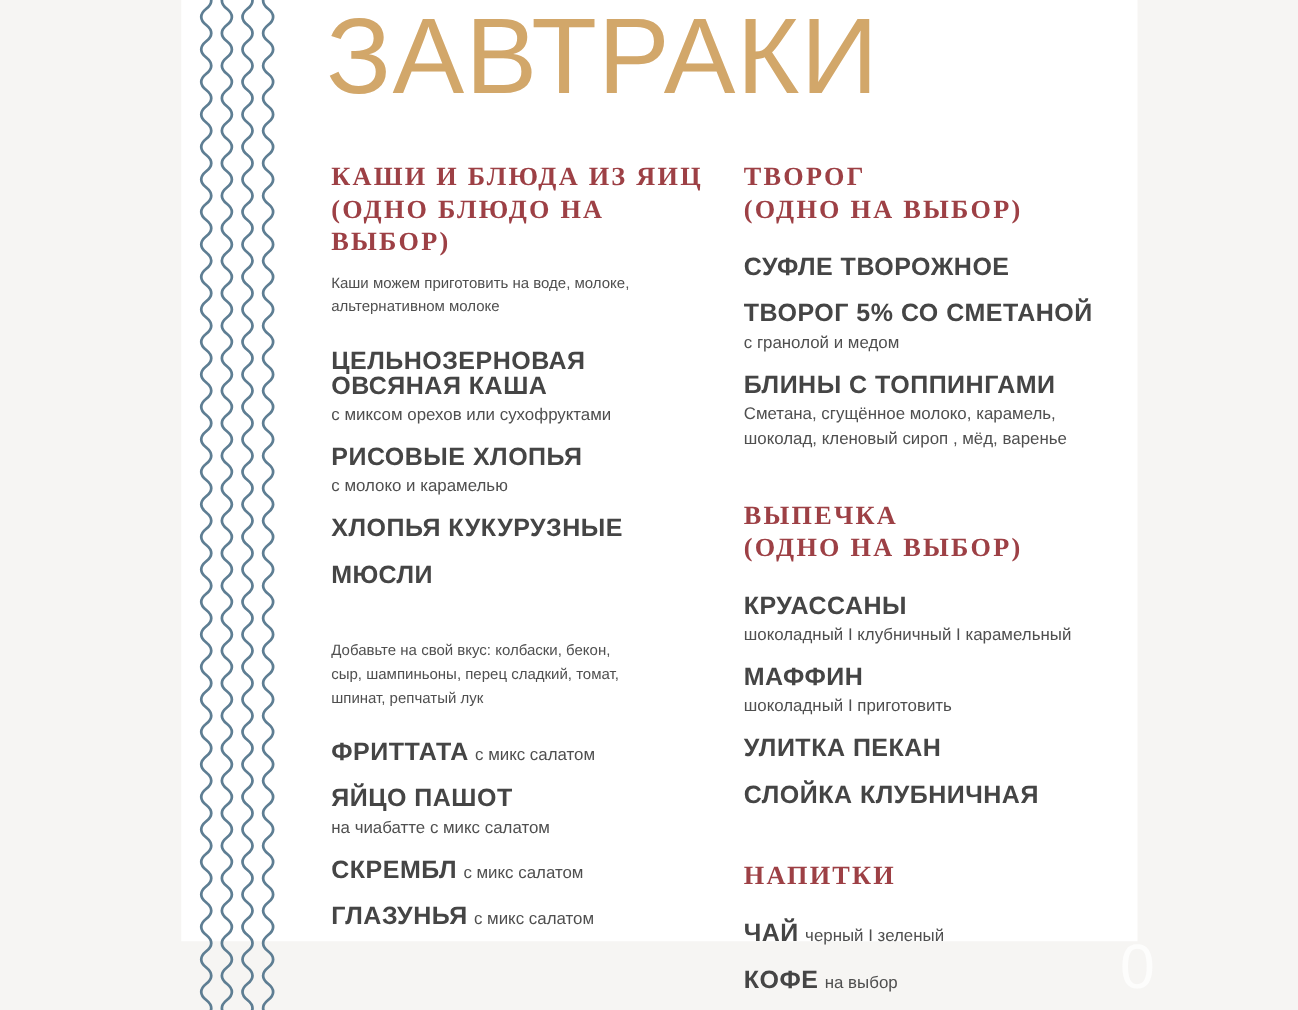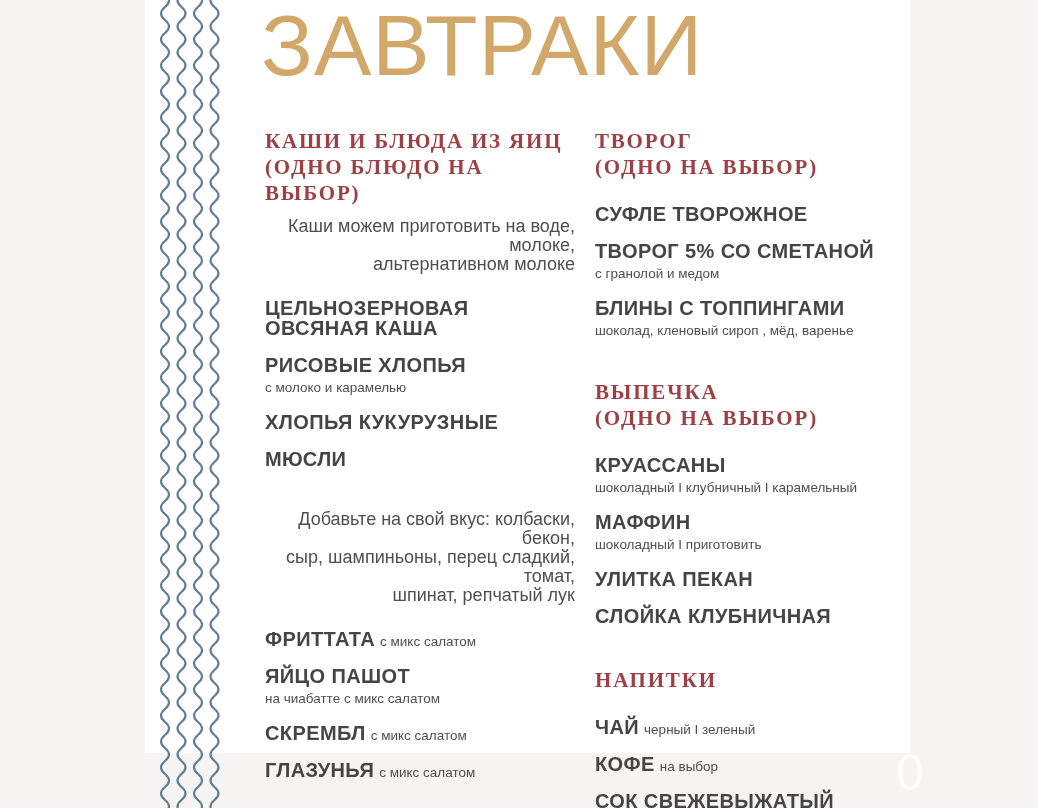--- a/index.html
+++ b/index.html
@@ -20,21 +20,21 @@
   .content{position:absolute;top:128px;left:0;width:100%;}
   .col{position:absolute;top:0;}
   .col-left{left:120px;width:310px;}
   .col-right{left:450px;width:300px;}
   .section{margin-top:40px;}
   .section:first-child{margin-top:0;}
   .sec-heading{
     font-family:"Liberation Serif",serif;font-weight:700;
     color:var(--heading-red);font-size:21px;line-height:26px;letter-spacing:1.8px;
   }
-  .sec-note{margin-top:11px;font-size:18px;line-height:19px;color:var(--text-gray);text-align:right;}
+  .sec-note{margin-top:11px;font-size:12px;line-height:19px;color:var(--text-gray);}
   .items{margin-top:25px;}
   .item{margin-bottom:17px;}
   .item-name{
     font-weight:700;font-size:20px;letter-spacing:.4px;
     color:var(--text-dark);line-height:18px;
   }
   .item-inline{font-size:13.5px;color:var(--text-gray);margin-left:5px;font-weight:400;text-align:center;}
   .item-desc{font-size:13.5px;line-height:17px;color:var(--text-gray);margin-top:3px;}
   .watermark{
     position:absolute;left:896px;top:744px;font-size:50px;
@@ -57,21 +57,21 @@
         <div class="section">
           <div class="sec-heading">
             <div>КАШИ И БЛЮДА ИЗ ЯИЦ</div>
             <div>(ОДНО БЛЮДО НА ВЫБОР)</div>
           </div>
           <div class="sec-note">
             <div>Каши можем приготовить на воде, молоке,</div>
             <div>альтернативном молоке</div>
           </div>
           <div class="items">
-            <div class="item"><span class="item-name">ЦЕЛЬНОЗЕРНОВАЯ ОВСЯНАЯ КАША</span></div>
+            <div class="item"><span class="item-name">ЦЕЛЬНОЗЕРНОВАЯ ОВСЯНАЯ КАША</span><div class="item-desc">с миксом орехов или сухофруктами</div></div>
             <div class="item"><span class="item-name">РИСОВЫЕ ХЛОПЬЯ</span><div class="item-desc">с молоко и карамелью</div></div>
             <div class="item"><span class="item-name">ХЛОПЬЯ КУКУРУЗНЫЕ</span></div>
             <div class="item"><span class="item-name">МЮСЛИ</span></div>
           </div>
         </div>
         <div class="section">
           <div class="sec-note">
             <div>Добавьте на свой вкус: колбаски, бекон,</div>
             <div>сыр, шампиньоны, перец сладкий, томат,</div>
             <div>шпинат, репчатый лук</div>
@@ -86,21 +86,21 @@
       </div>
     <div class="col col-right">
         <div class="section">
           <div class="sec-heading">
             <div>ТВОРОГ</div>
             <div>(ОДНО НА ВЫБОР)</div>
           </div>
           <div class="items">
             <div class="item"><span class="item-name">СУФЛЕ ТВОРОЖНОЕ</span></div>
             <div class="item"><span class="item-name">ТВОРОГ 5% СО СМЕТАНОЙ</span><div class="item-desc">с гранолой и медом</div></div>
-            <div class="item"><span class="item-name">БЛИНЫ С ТОППИНГАМИ</span><div class="item-desc">шоколад, кленовый сироп , мёд, варенье</div></div>
+            <div class="item"><span class="item-name">БЛИНЫ С ТОППИНГАМИ</span><div class="item-desc">Сметана, сгущённое молоко, карамель,</div><div class="item-desc">шоколад, кленовый сироп , мёд, варенье</div></div>
           </div>
         </div>
         <div class="section">
           <div class="sec-heading">
             <div>ВЫПЕЧКА</div>
             <div>(ОДНО НА ВЫБОР)</div>
           </div>
           <div class="items">
             <div class="item"><span class="item-name">КРУАССАНЫ</span><div class="item-desc">шоколадный I клубничный I карамельный</div></div>
             <div class="item"><span class="item-name">МАФФИН</span><div class="item-desc">шоколадный I приготовить</div></div>

